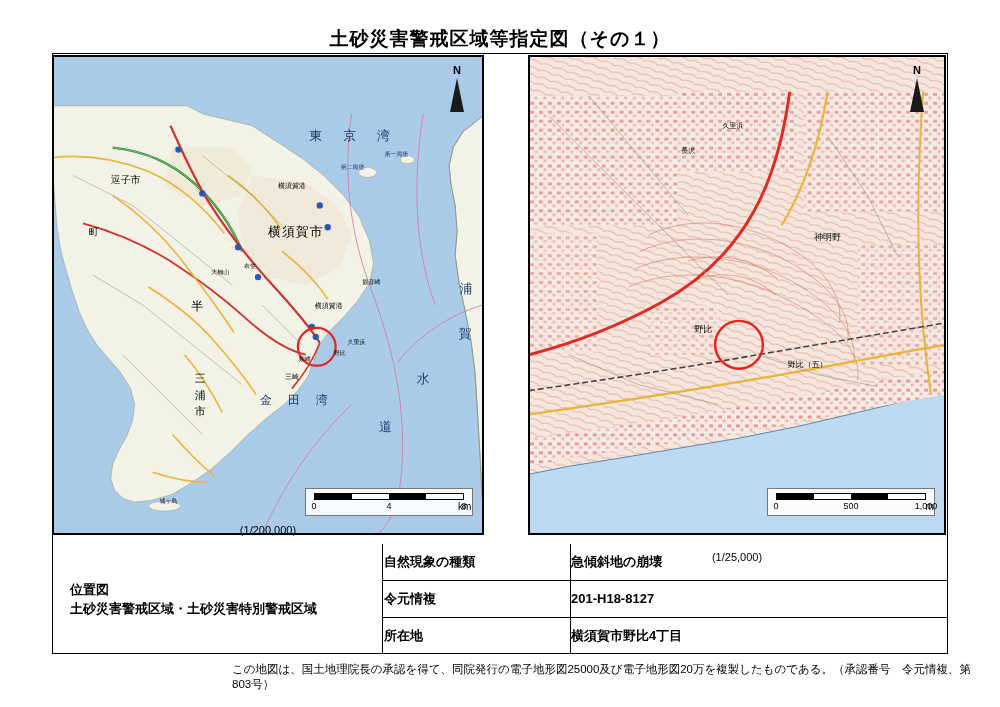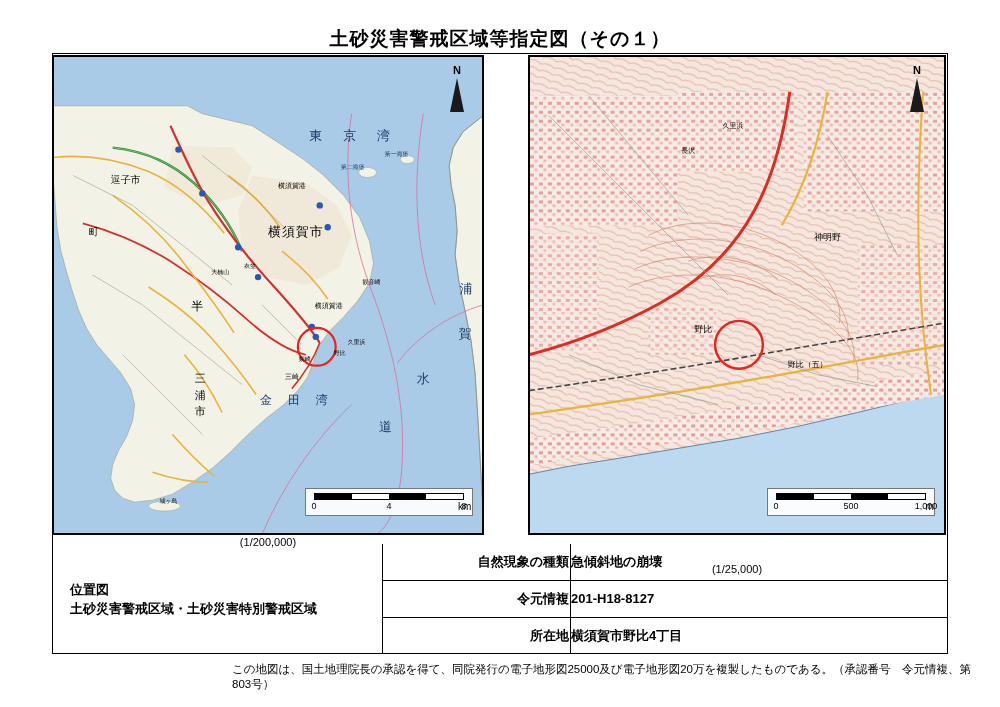--- a/index.html
+++ b/index.html
@@ -15,21 +15,21 @@
     position:absolute;left:52px;top:53px;width:896px;height:601px;
     border:1px solid #000;box-sizing:border-box;
   }
 
   
   .map-panel{position:absolute;border:1px solid #000;box-sizing:border-box;overflow:hidden;}
   #map-left{left:52px;top:55px;width:432px;height:480px;background:#a9cbe8;}
   #map-right{left:528px;top:55px;width:418px;height:480px;background:#f2e2dc;}
 
   .map-caption{
-    position:absolute;text-align:center;font-size:11px;width:432px;margin-top:12px;
+    position:absolute;text-align:center;font-size:11px;width:432px;
   }
   #cap-left{left:52px;top:524px;}
   #cap-right{left:528px;top:551px;width:418px;}
 
   
   .north{position:absolute;width:28px;height:56px;text-align:center;}
   .north .n-label{font-size:11px;font-weight:bold;line-height:12px;}
   .north .arrow{
     width:0;height:0;margin:2px auto 0 auto;
     border-left:7px solid transparent;border-right:7px solid transparent;
@@ -53,21 +53,21 @@
     position:absolute;left:0;top:0;width:331px;height:110px;
     border-right:1px solid #000;box-sizing:border-box;
     display:flex;align-items:center;
   }
   .lower-left .lbl{font-size:13px;font-weight:bold;line-height:19px;padding-left:18px;}
   table.info{
     position:absolute;left:331px;top:0;width:565px;height:110px;
     border-collapse:collapse;table-layout:fixed;
   }
   table.info td{border:1px solid #000;font-size:13px;height:27px;}
-  table.info td.k{width:185px;text-align:right;font-weight:bold;font-family:Liberation Mono, monospace;}
+  table.info td.k{width:185px;text-align:left;font-weight:bold;font-family:Liberation Mono, monospace;}
   table.info td.v{padding-left:0;font-weight:bold;margin-top:40px;}
   table.info tr td:first-child{border-left:none;}
   table.info tr:first-child td{border-top:none;}
   table.info tr:last-child td{border-bottom:none;}
   table.info tr td:last-child{border-right:none;}
 
   .footnote{
     position:absolute;left:232px;top:662px;width:740px;font-size:11.5px;
   }
 

